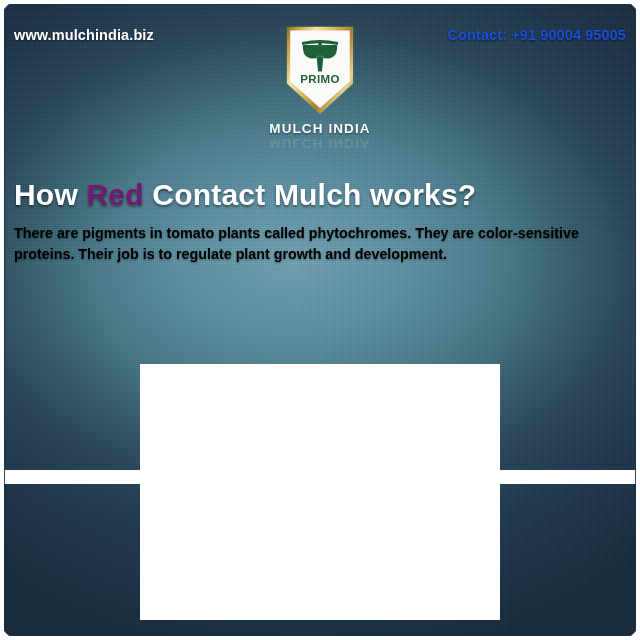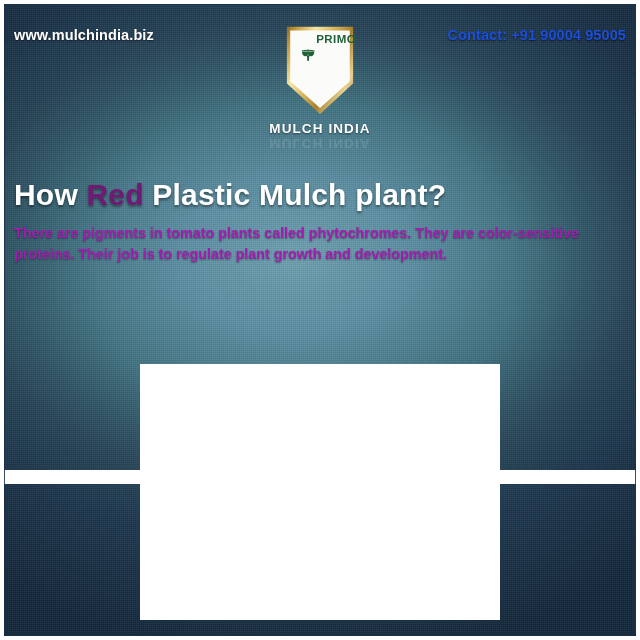--- a/index.html
+++ b/index.html
@@ -8,20 +8,21 @@
     background: #ffffff;
   }
   #poster {
     position: relative;
     width: 640px;
     height: 640px;
     overflow: hidden;
     font-family: "Liberation Sans", sans-serif;
     background: #ffffff;
     box-sizing: border-box;
+    border-radius: 22px;
   }
   
   .bg {
     position: absolute;
     left: 4px; top: 4px;
     width: 632px; height: 632px;
     background:
       radial-gradient(ellipse 70% 46% at 46% 40%, #6fa0b0 0%, #5c8fa2 26%, #40707f 55%, #2f5063 78%, #25405a 100%);
     overflow: hidden;
   }
@@ -102,24 +103,24 @@
     border-radius: 4px 4px 0 0;
   }
   .shield-inner {
     position: absolute;
     left: 5px; right: 5px; top: 5px; bottom: 6px;
     background: #fbfbf9;
     clip-path: polygon(50% 100%, 2% 66%, 2% 2%, 98% 2%, 98% 66%);
   }
   .shield-emblem {
     position: absolute;
-    left: 16px; right: 0; top: 11px;
+    left: 0; right: 0; top: 11px;
     display: flex;
-    flex-direction: row;
-    align-items: flex-start;
+    flex-direction: column;
+    align-items: center;
   }
   .emblem-svg { display:block; }
   .primo-text {
     font-size: 11.5px;
     font-weight: bold;
     color: #1e6038;
     letter-spacing: .4px;
     line-height: 1;
     margin-top: -1px;
   }
@@ -153,21 +154,21 @@
     z-index: 20;
   }
   .headline .hl-red { color: #701a75; }
   .para {
     position: absolute;
     left: 14px;
     width: 612px;
     font-size: 14.3px;
     font-weight: bold;
     line-height: 1.47;
-    color: #a21caf;
+    color: #000000;
     text-shadow: 0 1px 2px rgba(0,0,0,.4);
     z-index: 20;
   }
   .para-1 { top: 209px; }
   .para-2 { top: 282px; }
 
   
   .frame-layer {
     position: absolute;
     left: 0; top: 0;
@@ -279,21 +280,21 @@
           <path d="M40 10 Q41 22 31.5 23.5 Q24 24.5 23.4 16 Q23.1 11 25 10 Z" fill="#1e6038"></path>
           <path d="M19.6 22 L26.4 22 L24.9 36.5 L21.1 36.5 Z" fill="#1e6038"></path>
         </svg>
         <div class="primo-text">PRIMO</div>
       </div>
     </div>
     <div class="brand-name">MULCH INDIA</div>
     <div class="brand-reflect">MULCH INDIA</div>
   </div>
 
-  <h1 class="headline"><span>How </span><span class="hl-red">Red</span><span> Plastic Mulch plant?</span></h1>
+  <h1 class="headline"><span>How </span><span class="hl-red">Red</span><span> Contact Mulch works?</span></h1>
 
   <p class="para para-1">There are pigments in tomato plants called phytochromes. They are color-sensitive proteins. Their job is to regulate plant growth and development.</p>
 
   <div class="frame-layer">
     <div class="white-band"></div>
     <div class="frame-box"></div>
   </div>
 
   <div class="illus">
     <div class="sky"></div>

